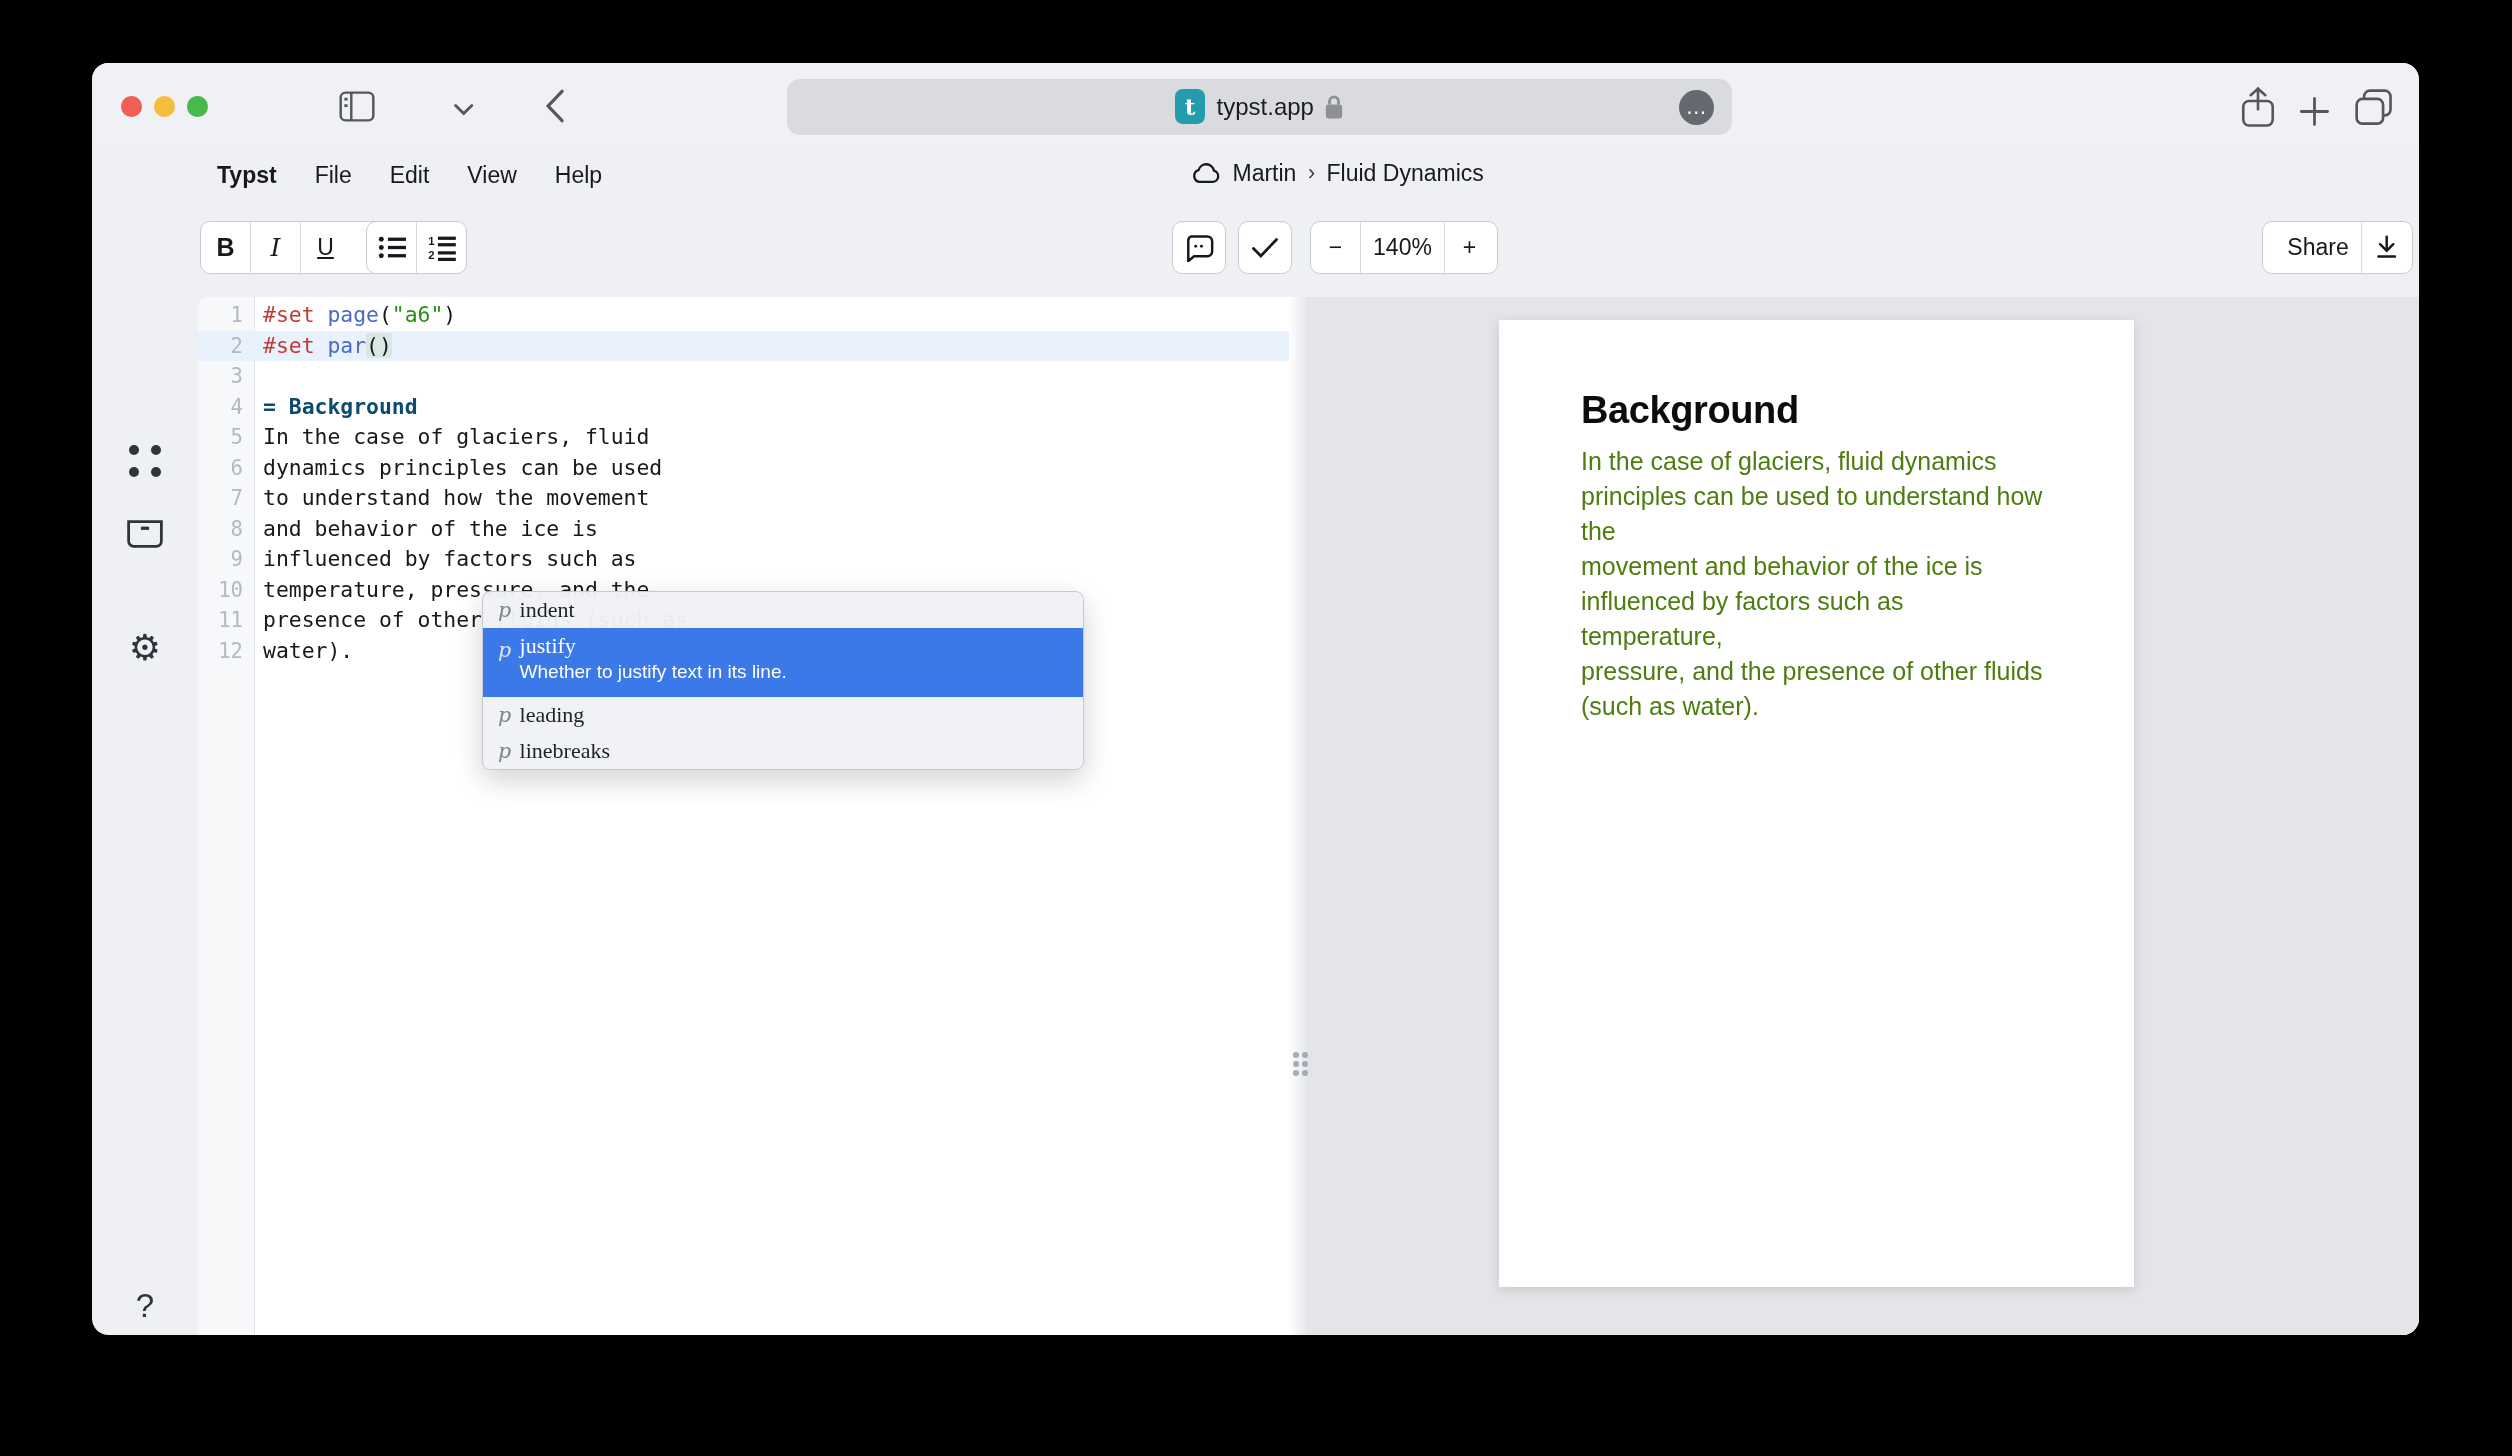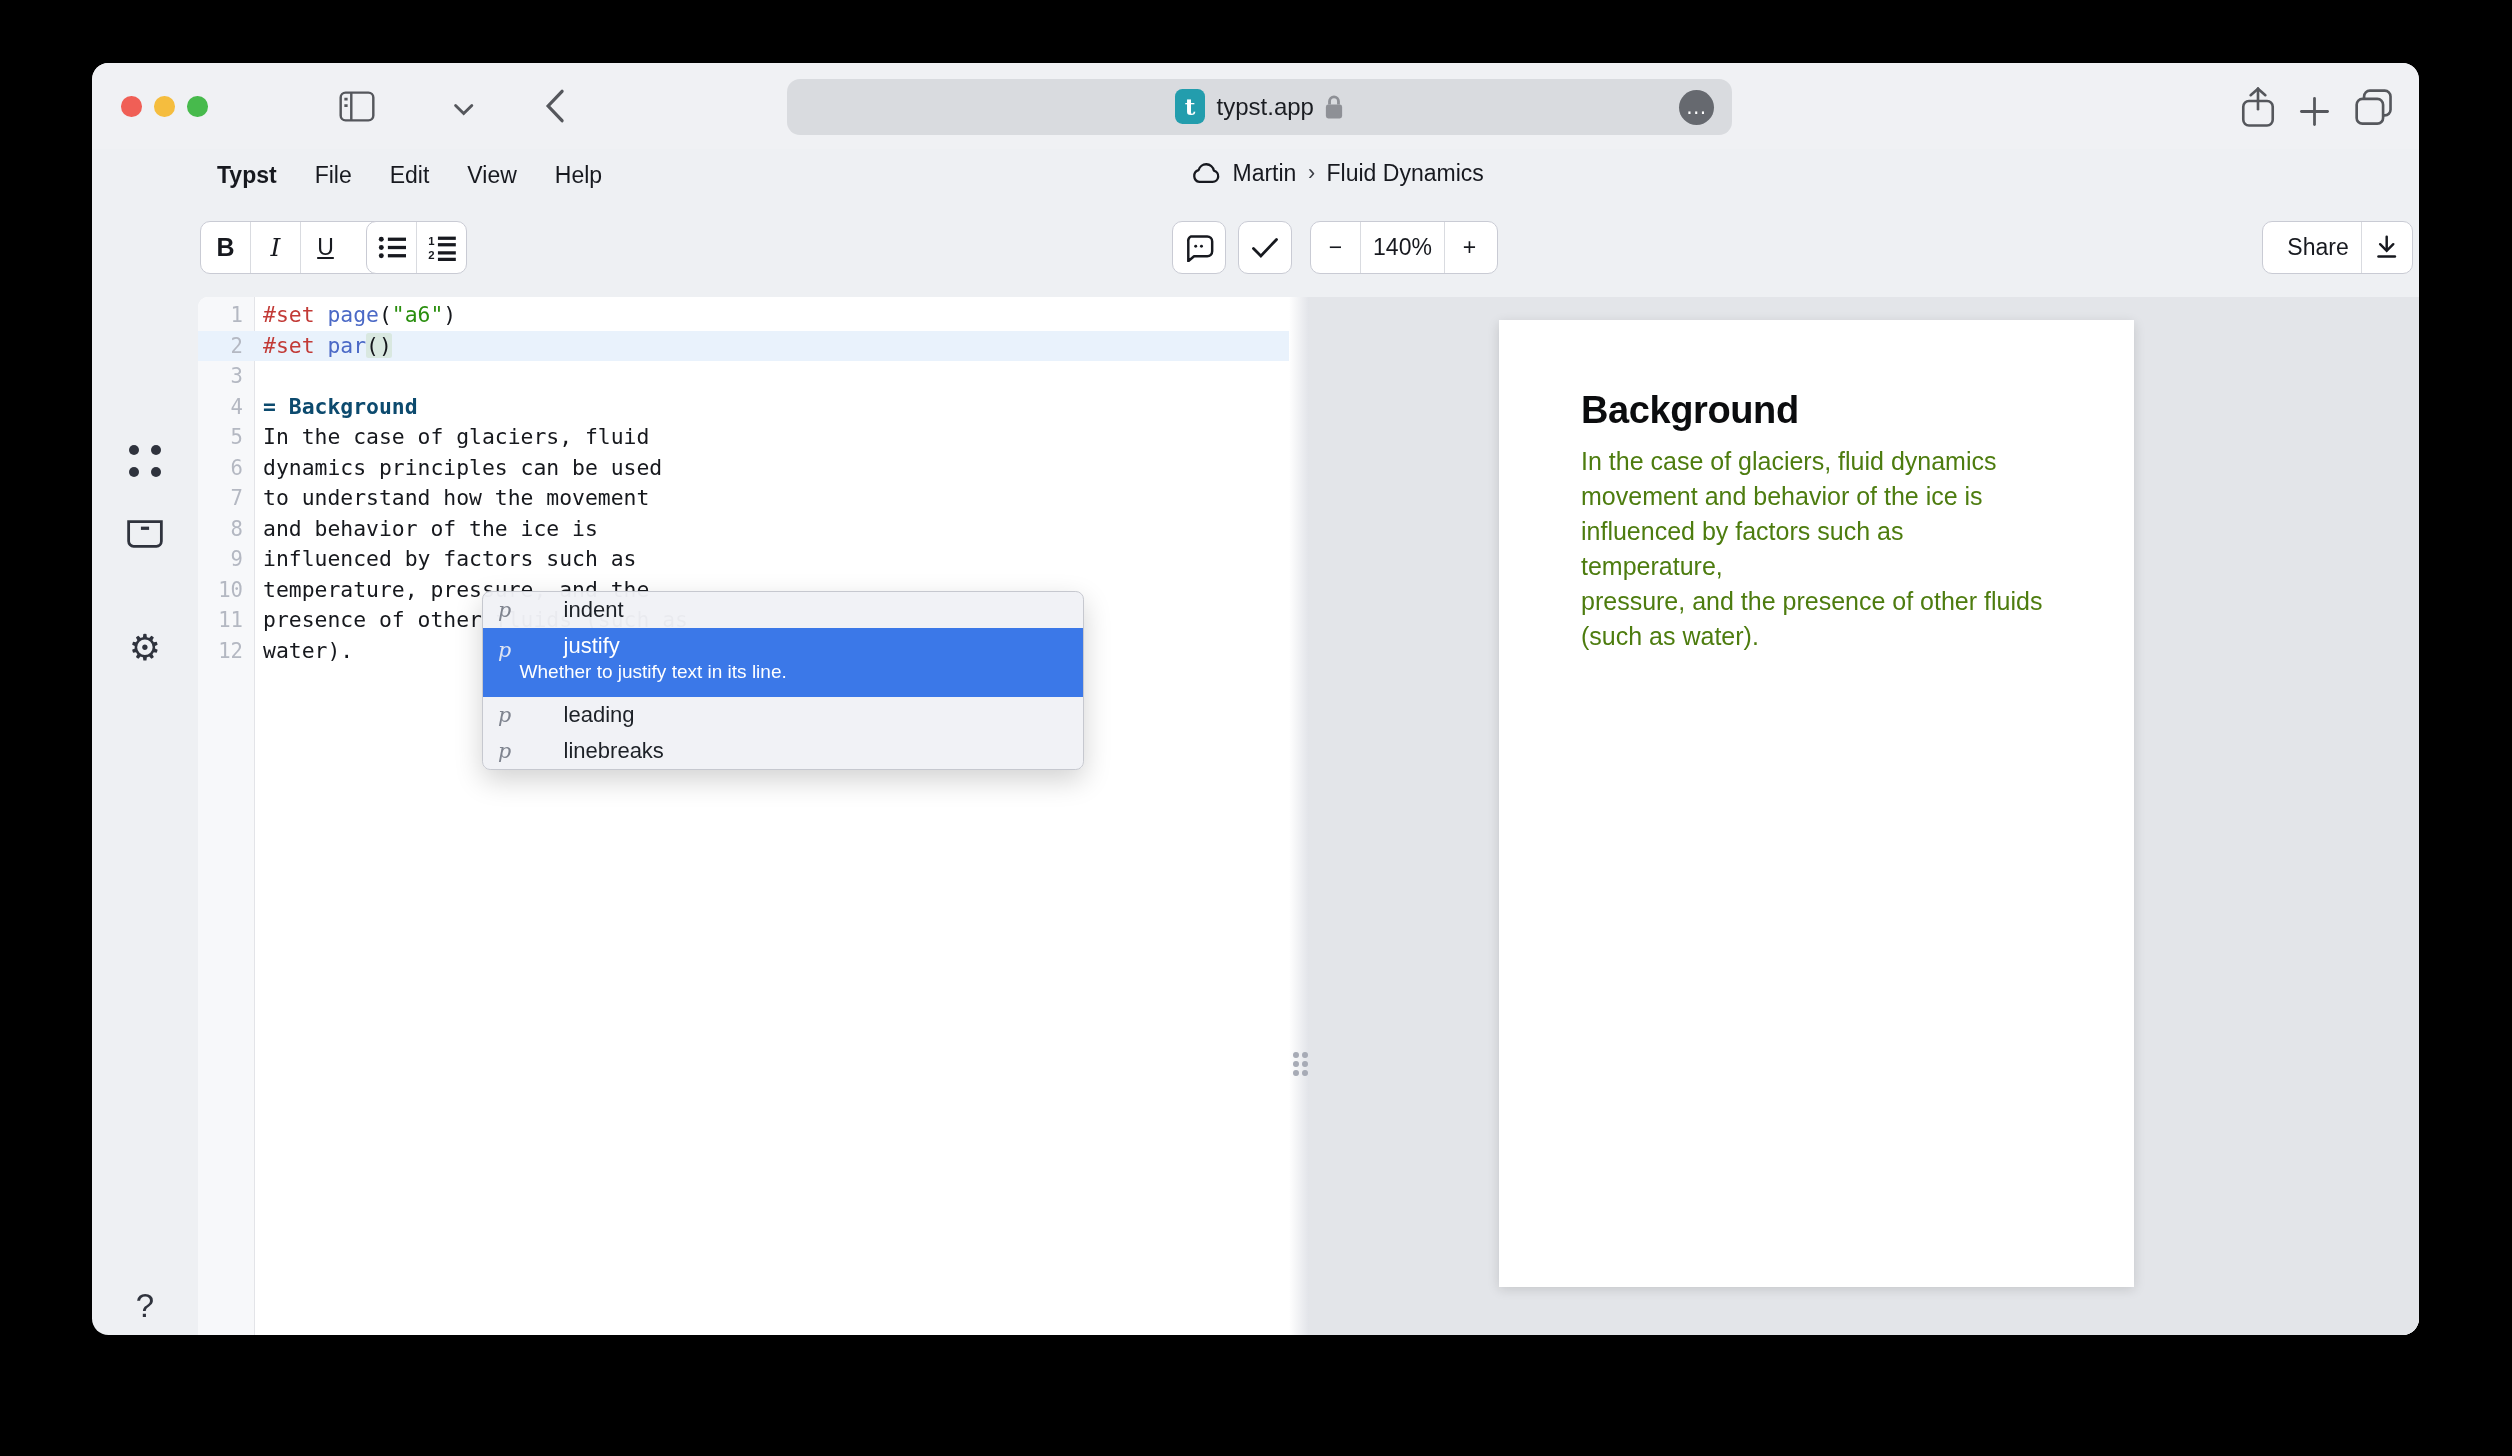--- a/index.html
+++ b/index.html
@@ -87,21 +87,21 @@
                letter-spacing:-0.4px;}
   .pagePara{margin:11.5px 82px 0 82px;font-size:25px;color:#4d7c0f;line-height:35px;}
 
   
   .acc{position:absolute;left:284px;top:294px;width:600px;background:rgba(241,242,246,.97);
        border:1.6px solid #c6c8cf;border-radius:8.2px;box-shadow:0 10px 28px rgba(0,0,0,.18);
        overflow:hidden;z-index:5;}
   .accItem{display:flex;align-items:center;height:36px;padding:0 6.6px;}
   .accItem .pKind{font-family:"DejaVu Serif",serif;font-style:italic;font-size:20.6px;color:#7e838e;
                   width:30px;text-align:center;flex:0 0 30px;}
-  .accItem .accName{font-family:Liberation Sans, sans-serif;font-size:22px;color:#1d2127;margin-left:44px;}
+  .accItem .accName{font-family:Liberation Serif, serif;font-size:22px;color:#1d2127;}
   .accItem.selected{height:64px;background:#3b78e8;align-items:flex-start;padding-top:5px;}
   .accItem.selected .pKind{color:#dfe5f2;margin-top:5px;}
   .accItem.selected .accName{color:#fff;}
   .selDesc{font-size:19px;color:#fff;margin-top:1.6px;font-family:"Liberation Sans",sans-serif;}
 
   svg{display:block;}
 </style>
 </head>
 <body>
 
@@ -318,20 +318,21 @@
               <span></span>
               <span></span>
           </div>
         </div>
 
         <div class="preview">
           <div class="page">
             <div class="pageHeading">Background</div>
             <div class="pagePara" id="previewPara">
                 <div>In the case of glaciers, fluid dynamics</div>
+                <div>principles can be used to understand how the</div>
                 <div>movement and behavior of the ice is</div>
                 <div>influenced by factors such as temperature,</div>
                 <div>pressure, and the presence of other fluids</div>
                 <div>(such as water).</div>
               </div>
           </div>
         </div>
       </div>
     </div>
 

